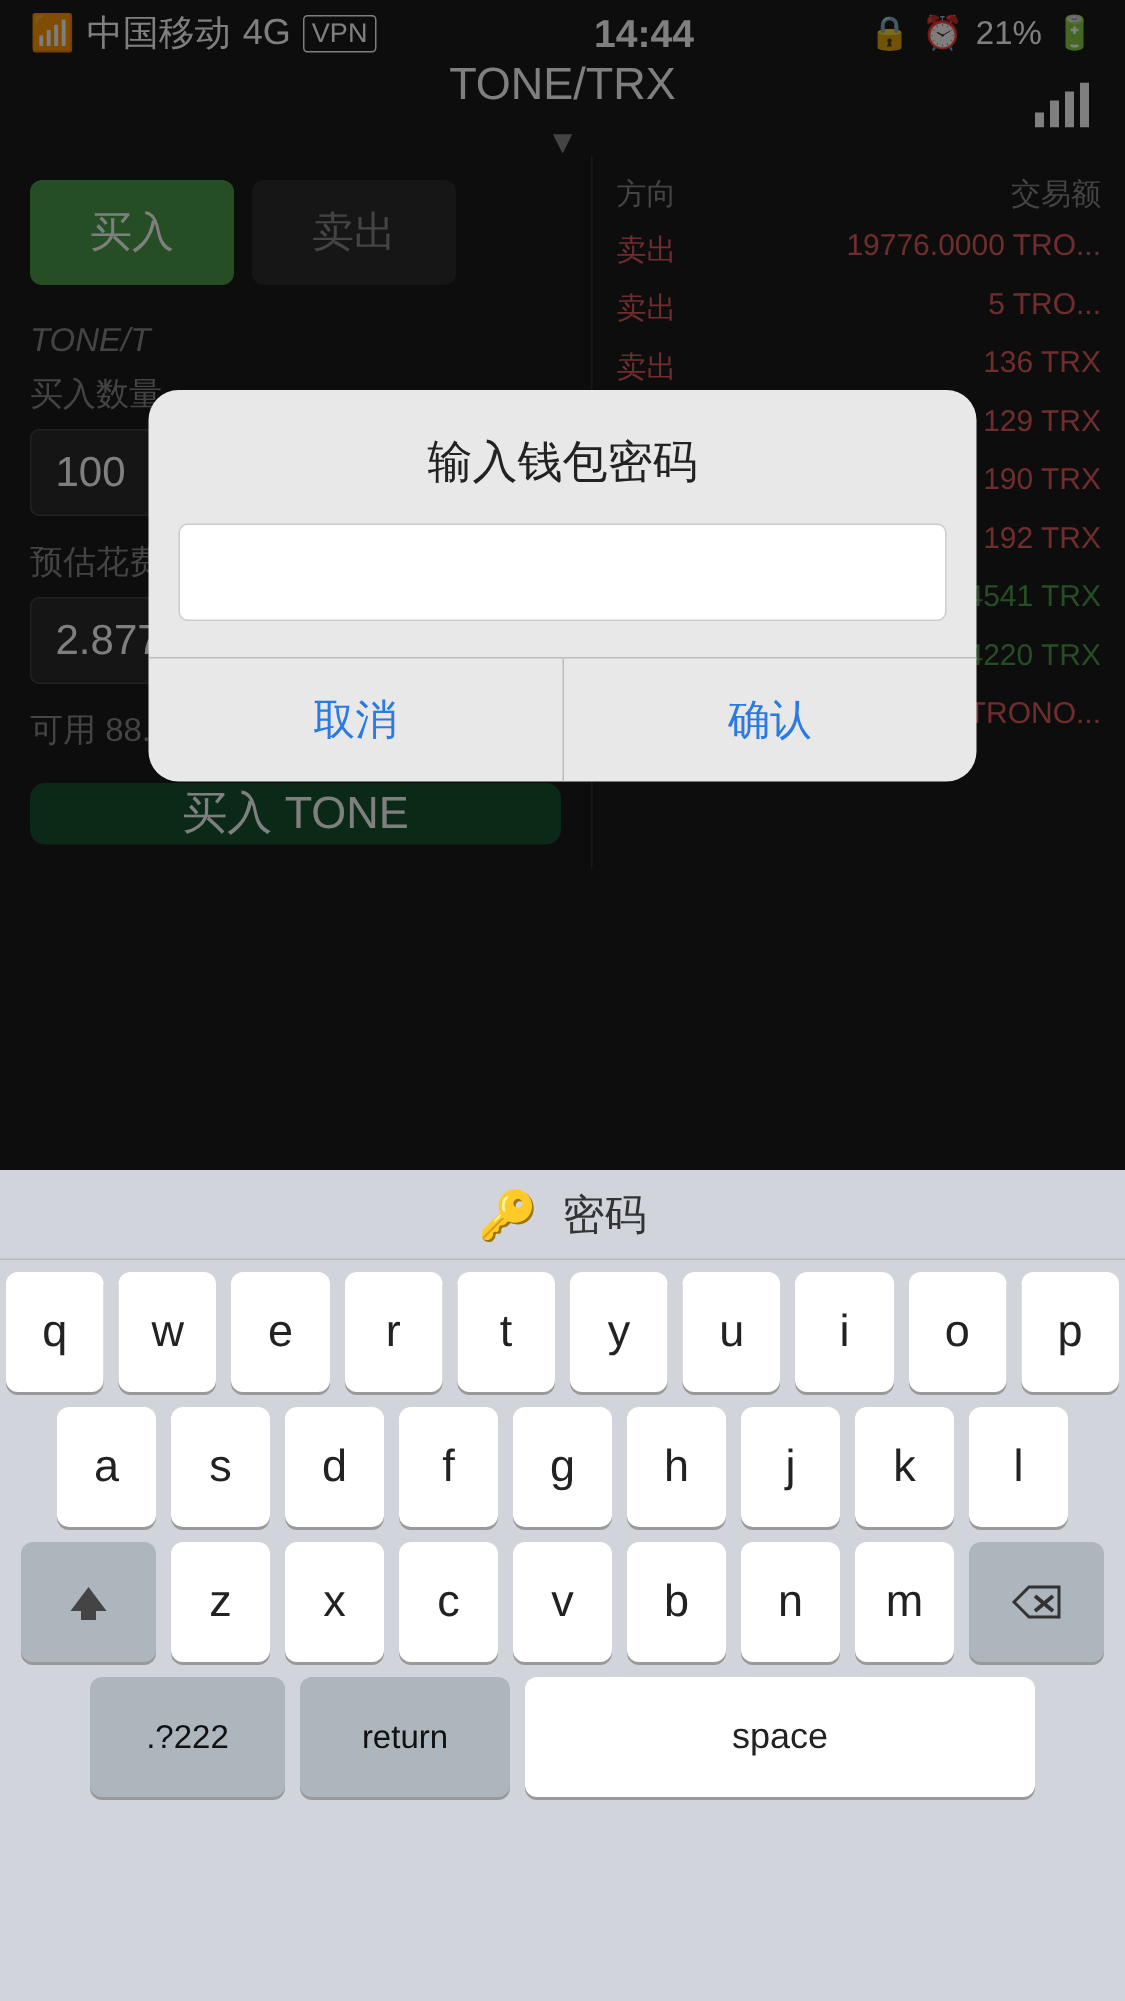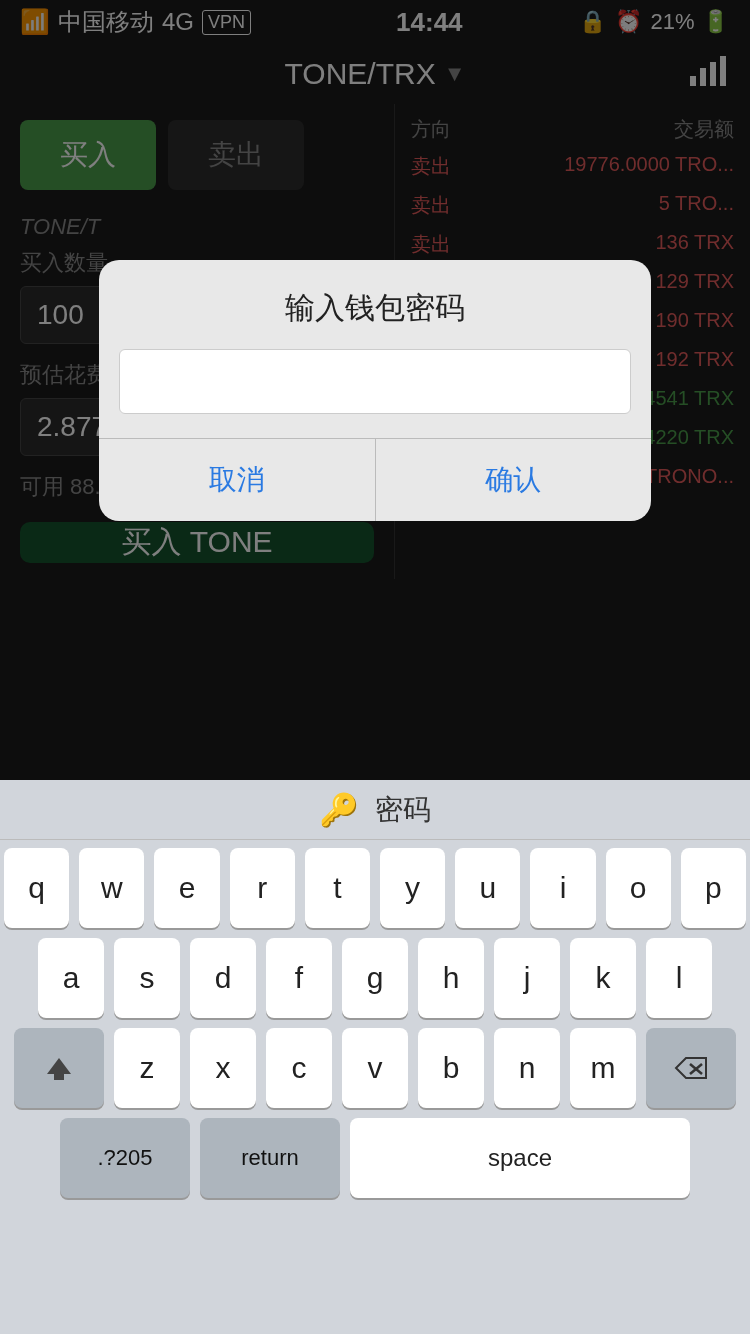--- a/index.html
+++ b/index.html
@@ -37,20 +37,21 @@
       justify-content: center;
       position: relative;
     }
     .top-nav .pair-title {
       color: white;
       font-size: 30px;
       font-weight: 500;
       display: flex;
       align-items: center;
       gap: 8px;
+      flex-direction: column;
     }
     .top-nav .chart-icon {
       position: absolute;
       right: 24px;
       color: white;
       font-size: 34px;
     }
 
     
     .trading-area {
@@ -492,21 +493,21 @@
       <div class="key key-delete key-dark">
         <svg width="34" height="24" viewBox="0 0 34 24">
             <path d="M12 2 L32 2 L32 22 L12 22 L2 12 Z" fill="none" stroke="#333" stroke-width="2"></path>
             <line x1="16" y1="8" x2="28" y2="18" stroke="#333" stroke-width="2.5"></line>
             <line x1="28" y1="8" x2="16" y2="18" stroke="#333" stroke-width="2.5"></line>
           </svg>
       </div>
     </div>
     <div class="key-row">
       <div class="key key-bottom-left key-dark">
-        <span>.?205</span>
+        <span>.?222</span>
       </div>
       <div class="key key-return key-dark">
         <span>return</span>
       </div>
       <div class="key key-space">
         <span>space</span>
       </div>
     </div>
   </div>
 </div>

